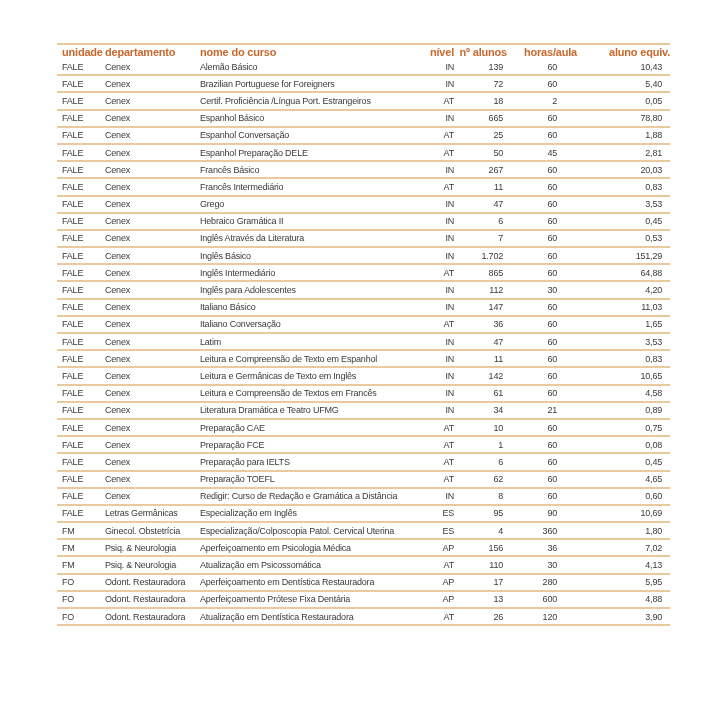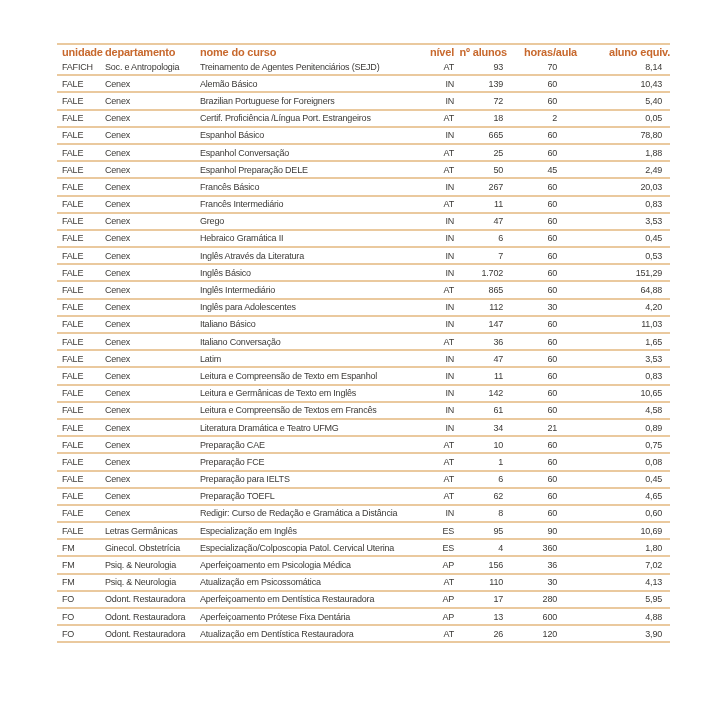--- a/index.html
+++ b/index.html
@@ -68,29 +68,20 @@
         <th class="c1 a-left">departamento</th>
         <th class="c2 a-left">nome do curso</th>
         <th class="c3 a-center">nível</th>
         <th class="c4 a-right">nº alunos</th>
         <th class="c5 a-right">horas/aula</th>
         <th class="c6 a-right">aluno equiv.</th>
       </tr>
     </thead>
     <tbody>
         <tr>
-    <td class="c0 a-left">FAFICH</td>
-    <td class="c1 a-left">Soc. e Antropologia</td>
-    <td class="c2 a-left">Treinamento de Agentes Penitenciários (SEJD)</td>
-    <td class="c3 a-center">AT</td>
-    <td class="c4 a-right">93</td>
-    <td class="c5 a-right">70</td>
-    <td class="c6 a-right">8,14</td>
-  </tr>
-        <tr>
     <td class="c0 a-left">FALE</td>
     <td class="c1 a-left">Cenex</td>
     <td class="c2 a-left">Alemão Básico</td>
     <td class="c3 a-center">IN</td>
     <td class="c4 a-right">139</td>
     <td class="c5 a-right">60</td>
     <td class="c6 a-right">10,43</td>
   </tr>
         <tr>
     <td class="c0 a-left">FALE</td>
@@ -128,21 +119,21 @@
     <td class="c5 a-right">60</td>
     <td class="c6 a-right">1,88</td>
   </tr>
         <tr>
     <td class="c0 a-left">FALE</td>
     <td class="c1 a-left">Cenex</td>
     <td class="c2 a-left">Espanhol Preparação DELE</td>
     <td class="c3 a-center">AT</td>
     <td class="c4 a-right">50</td>
     <td class="c5 a-right">45</td>
-    <td class="c6 a-right">2,49</td>
+    <td class="c6 a-right">2,81</td>
   </tr>
         <tr>
     <td class="c0 a-left">FALE</td>
     <td class="c1 a-left">Cenex</td>
     <td class="c2 a-left">Francês Básico</td>
     <td class="c3 a-center">IN</td>
     <td class="c4 a-right">267</td>
     <td class="c5 a-right">60</td>
     <td class="c6 a-right">20,03</td>
   </tr>

